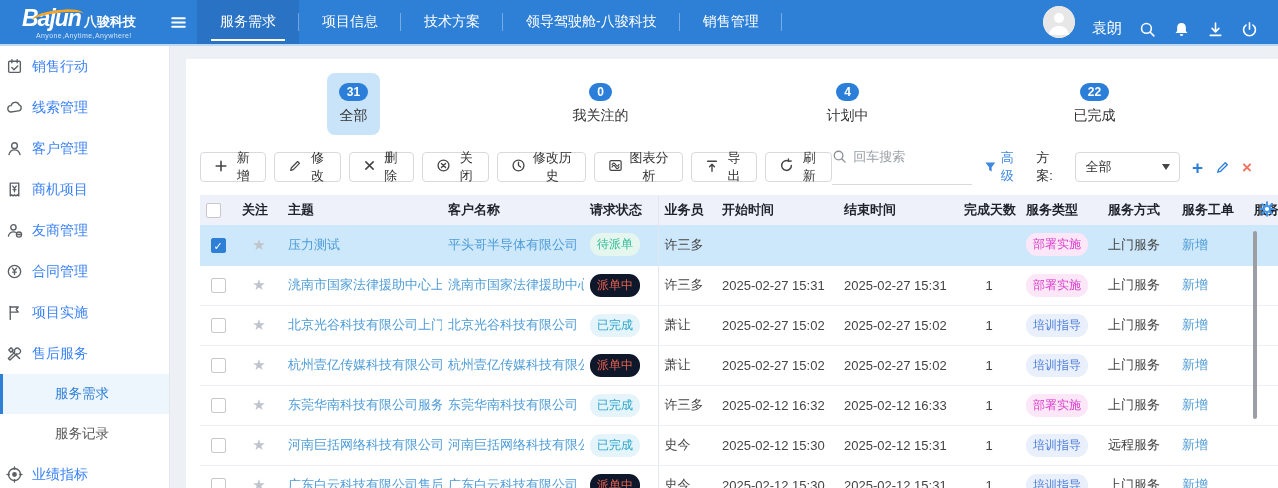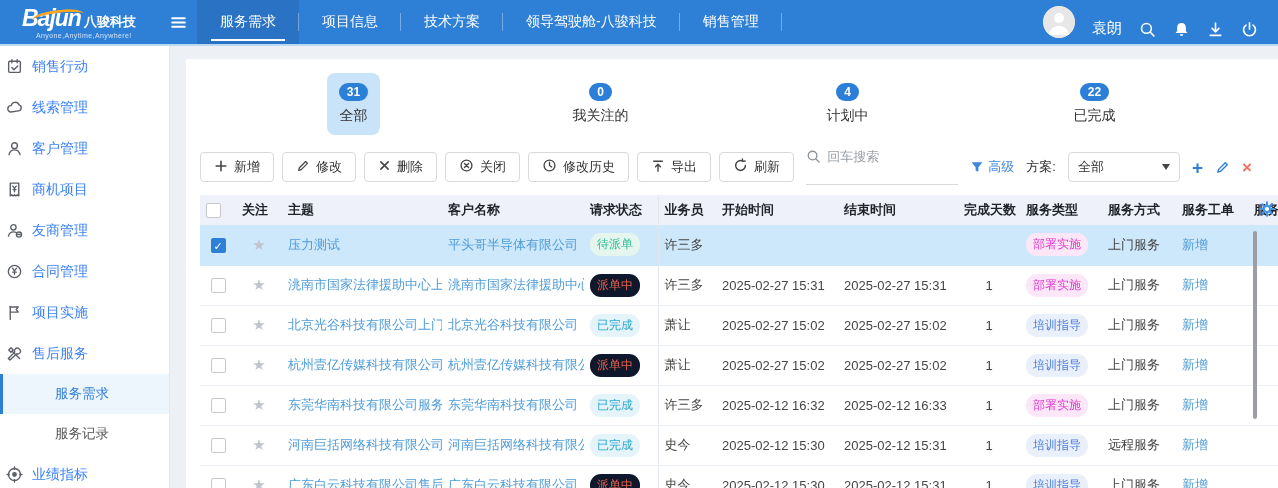--- a/index.html
+++ b/index.html
@@ -326,20 +326,27 @@
               <span>关闭</span>
             </button>
             <button class="tbtn">
               <span><svg width="15" height="15" viewBox="0 0 16 16" fill="none" stroke="#444" stroke-width="1.4" stroke-linecap="round">
                   <circle cx="8" cy="8" r="5.8"></circle>
                   <path d="M8 4.5V8l2.3 1.7"></path>
                 </svg></span>
               <span>修改历史</span>
             </button>
             <button class="tbtn">
+              <span><svg width="15" height="15" viewBox="0 0 16 16" fill="none" stroke="#444" stroke-width="1.3" stroke-linecap="round">
+                  <rect x="2" y="2.8" width="12" height="10.4" rx="1.5"></rect>
+                  <path d="M4.3 7c1.2-2.2 2.4-2.2 3.7 0s2.5 2.2 3.7 0M4.3 9.6c1.2-2.2 2.4-2.2 3.7 0s2.5 2.2 3.7 0"></path>
+                </svg></span>
+              <span>图表分析</span>
+            </button>
+            <button class="tbtn">
               <span><svg width="14" height="14" viewBox="0 0 16 16" fill="none" stroke="#444" stroke-width="1.6" stroke-linecap="round" stroke-linejoin="round">
                   <path d="M3 2.6h10M8 14V6M5.2 8.8L8 6l2.8 2.8"></path>
                 </svg></span>
               <span>导出</span>
             </button>
             <button class="tbtn">
               <span><svg width="15" height="15" viewBox="0 0 16 16" fill="none" stroke="#444" stroke-width="1.6" stroke-linecap="round">
                   <path d="M13.2 8A5.2 5.2 0 1 1 10 3.2"></path>
                   <path d="M10 1l.4 2.6L13 3.2" stroke-width="1.4"></path>
                 </svg></span>

